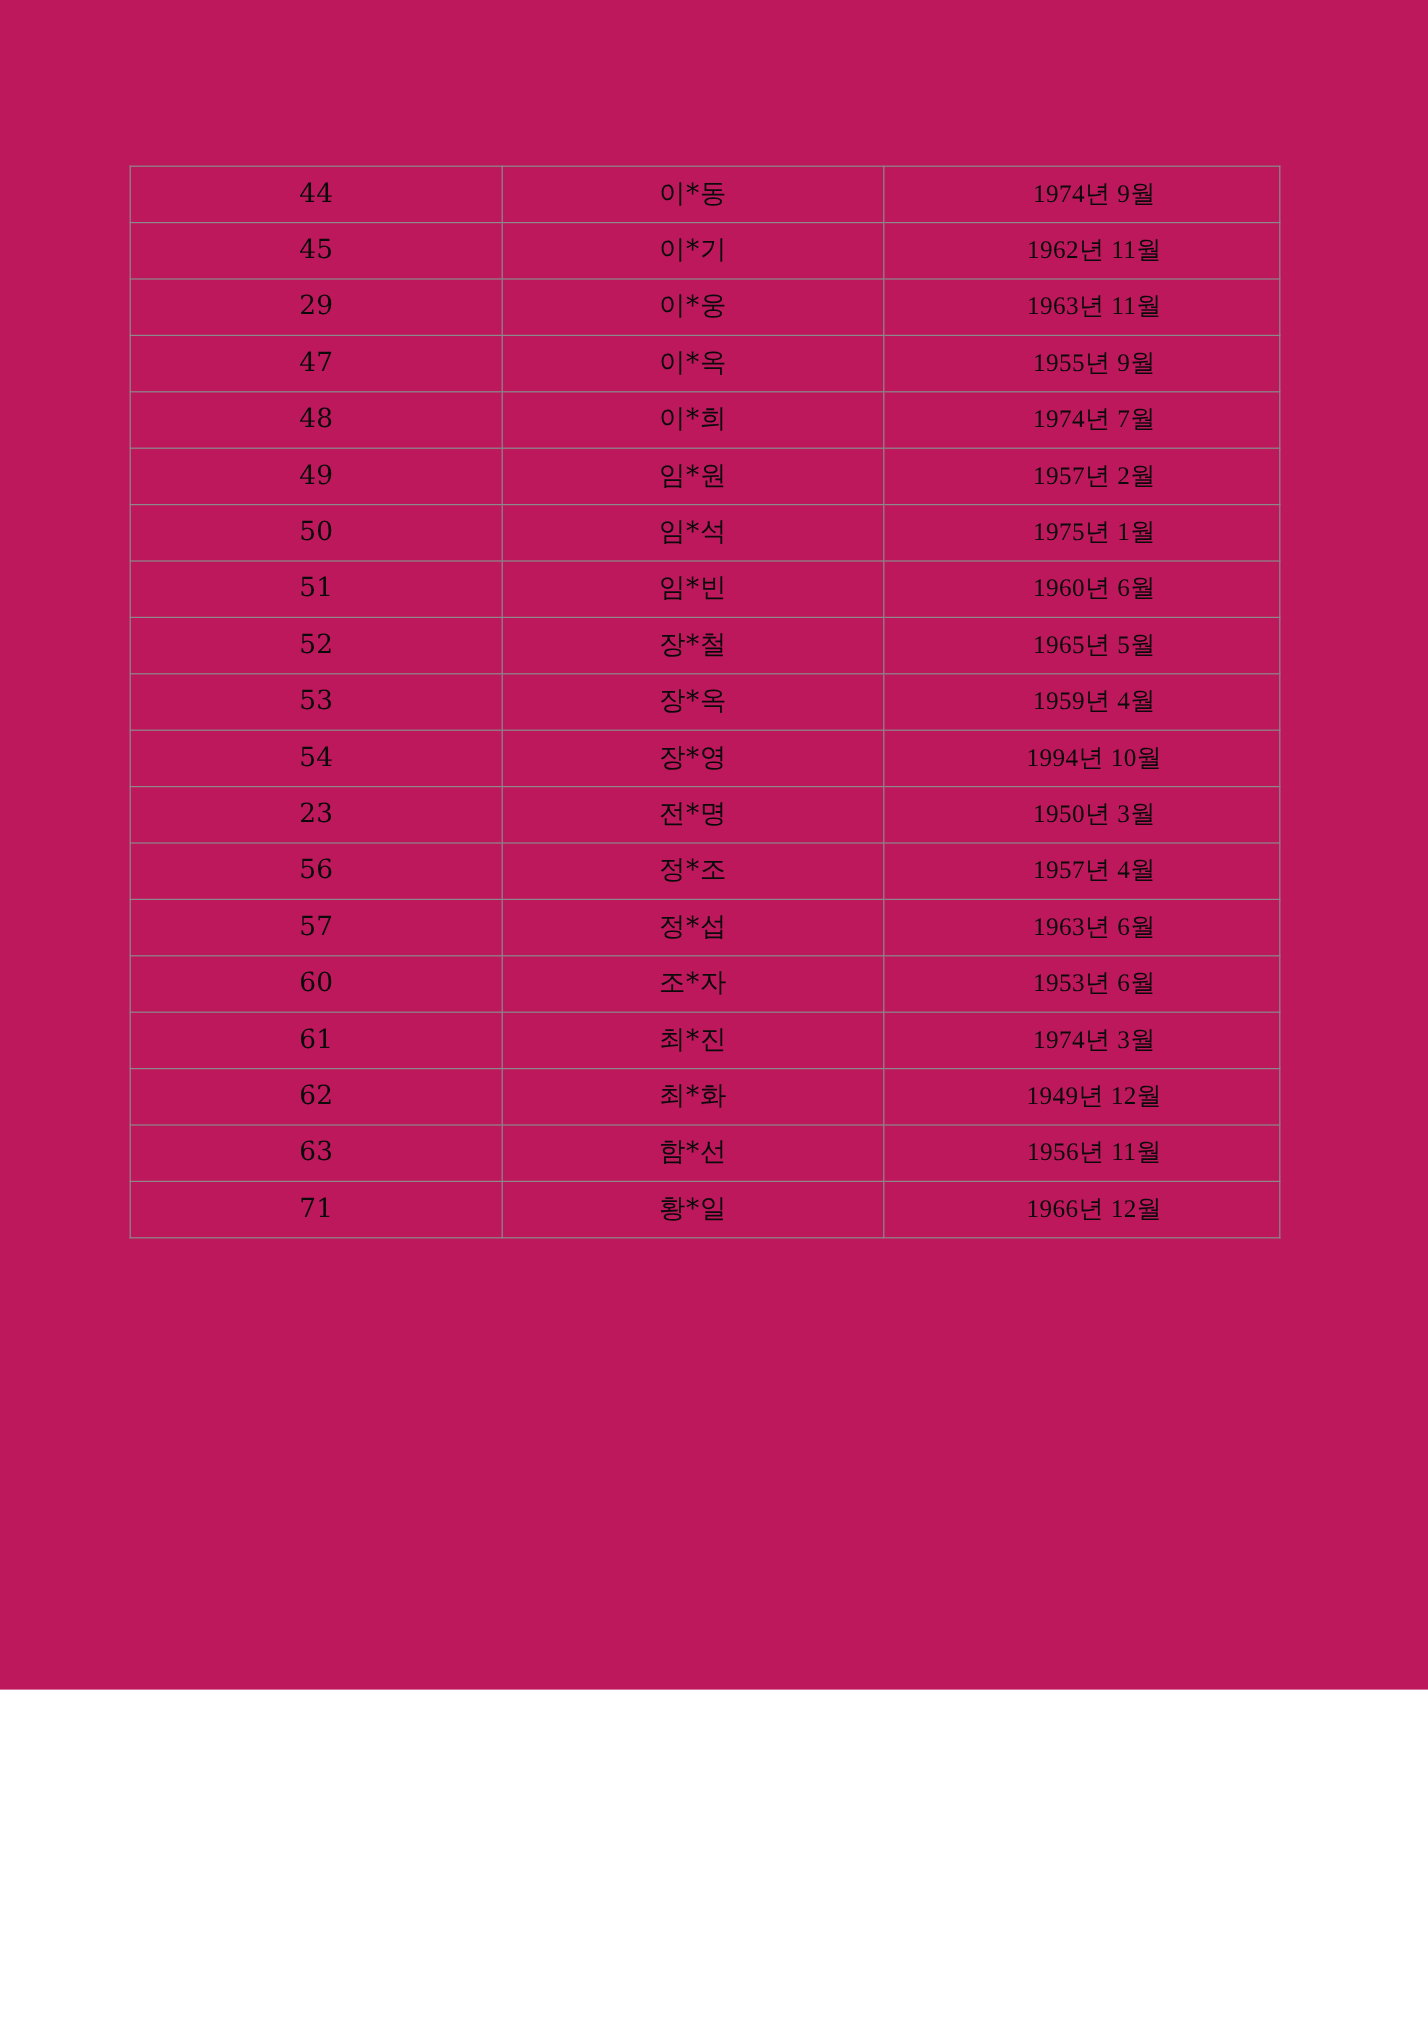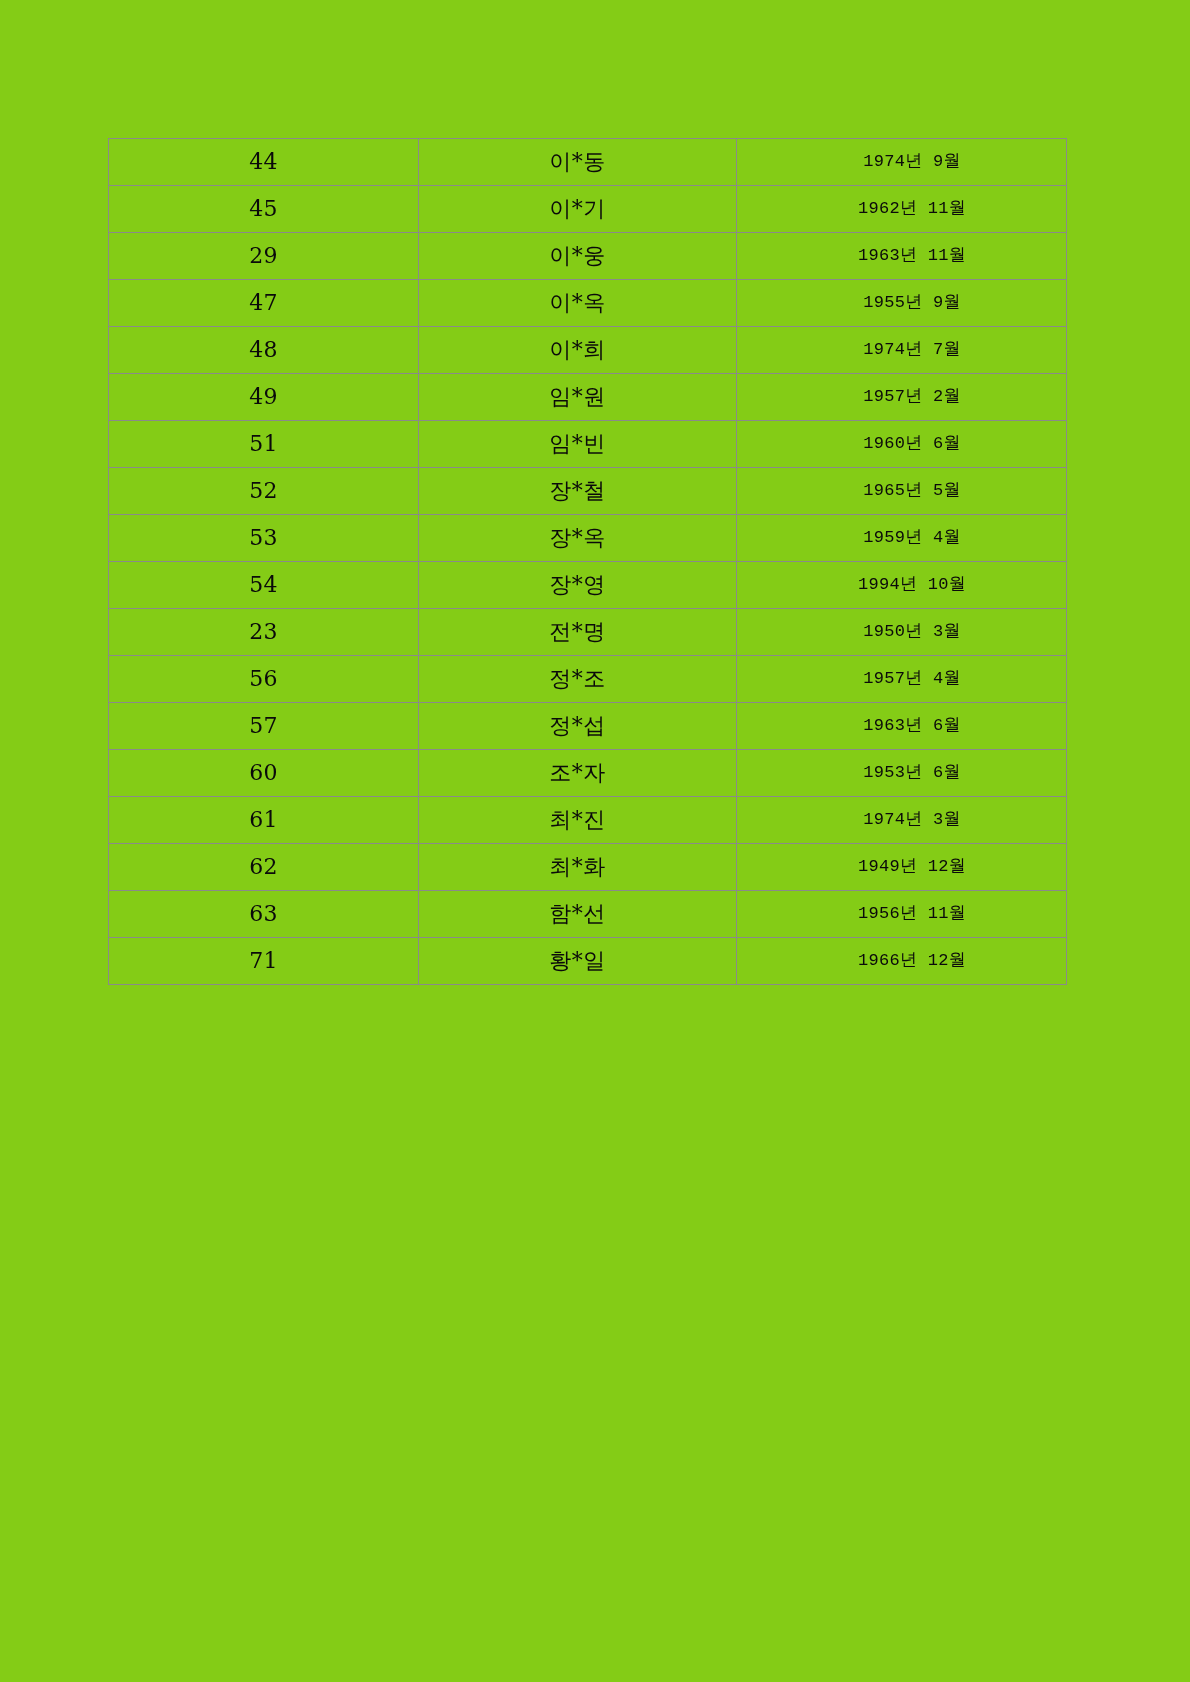--- a/index.html
+++ b/index.html
@@ -13,22 +13,22 @@
     position: relative;
     font-family: "DejaVu Serif", "Liberation Serif", serif;
     -webkit-font-smoothing: antialiased;
   }
 
   #page {
     position: absolute;
     left: 0;
     top: 0;
     width: 1190px;
-    height: 1682px;
-    background: #84cc16;
+    height: 1408px;
+    background: #be185d;
     overflow: hidden;
   }
 
   #roster-table {
     position: absolute;
     left: 108px;
     top: 138px;
     width: 958px;
     border-collapse: collapse;
     table-layout: fixed;
@@ -57,22 +57,22 @@
   }
 
   #roster-table td.cell-name {
     font-family: "DejaVu Serif", "Liberation Serif", serif;
     font-size: 22px;
     letter-spacing: 0.5px;
     margin-left: 10px;
   }
 
   #roster-table td.cell-date {
-    font-family: Liberation Mono, monospace;
-    font-size: 17px;
+    font-family: Liberation Serif, serif;
+    font-size: 21px;
     letter-spacing: 0.3px;
     padding-left: 25px;
   }
 </style>
 </head>
 <body>
 
 <div id="page">
   <table id="roster-table">
     <colgroup>
@@ -103,20 +103,25 @@
         </tr>
         <tr>
           <td class="cell-seq">48</td>
           <td class="cell-name">이*희</td>
           <td class="cell-date">1974년 7월</td>
         </tr>
         <tr>
           <td class="cell-seq">49</td>
           <td class="cell-name">임*원</td>
           <td class="cell-date">1957년 2월</td>
+        </tr>
+        <tr>
+          <td class="cell-seq">50</td>
+          <td class="cell-name">임*석</td>
+          <td class="cell-date">1975년 1월</td>
         </tr>
         <tr>
           <td class="cell-seq">51</td>
           <td class="cell-name">임*빈</td>
           <td class="cell-date">1960년 6월</td>
         </tr>
         <tr>
           <td class="cell-seq">52</td>
           <td class="cell-name">장*철</td>
           <td class="cell-date">1965년 5월</td>

